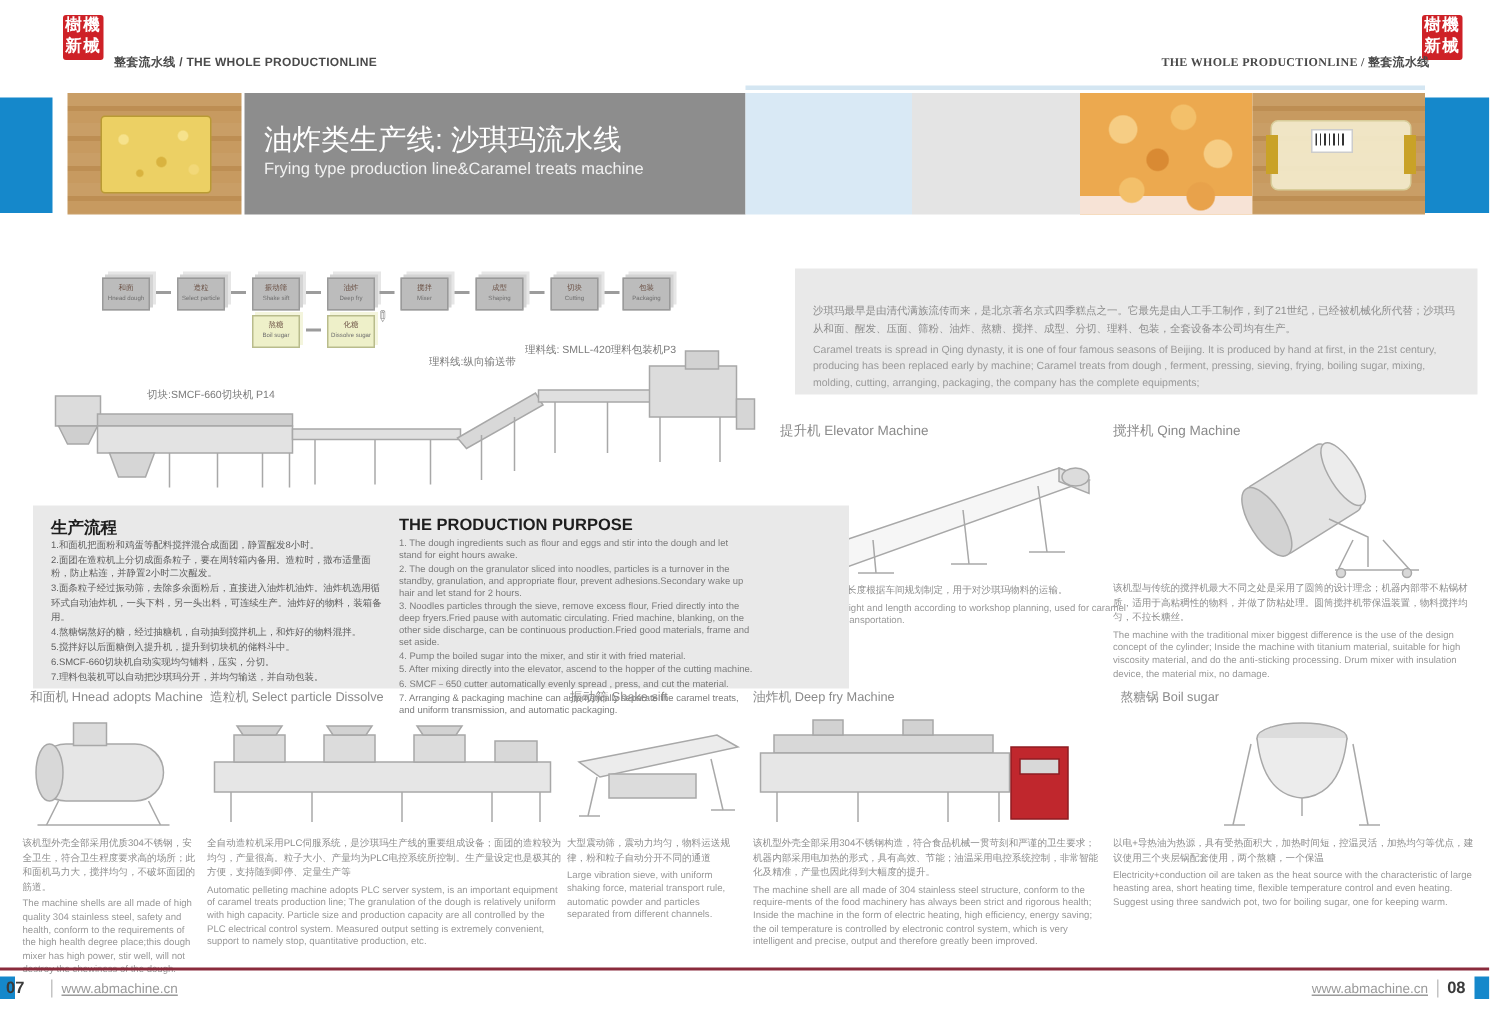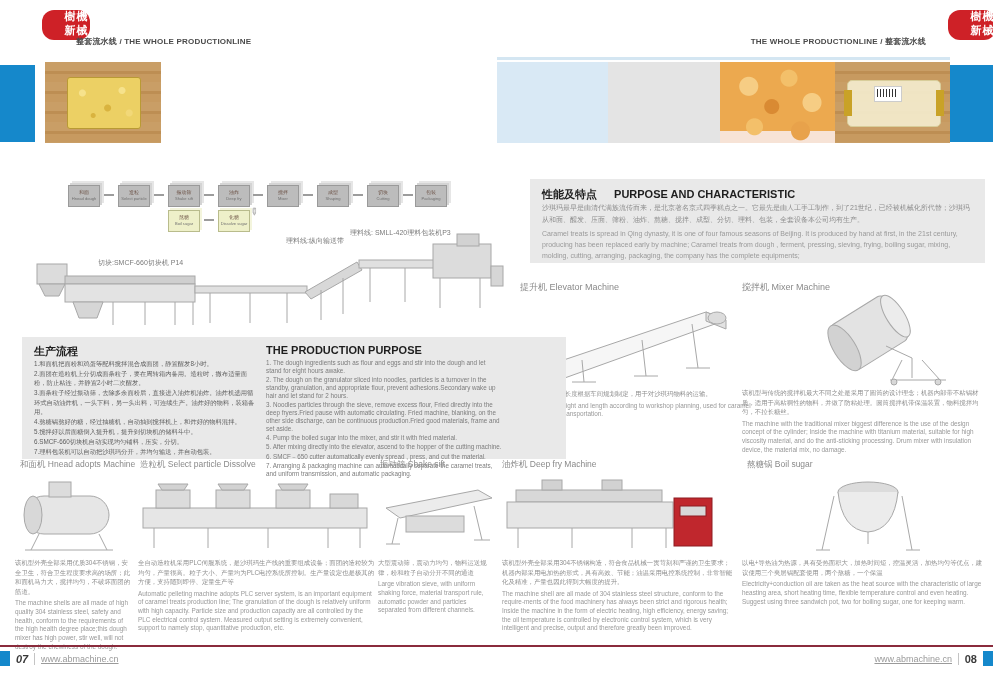--- a/index.html
+++ b/index.html
@@ -1,22 +1,22 @@
 <!DOCTYPE html>
 <html><head>
 <meta charset="utf-8">
 <style>
   html,body{margin:0;padding:0;background:#ffffff;font-family:"Liberation Sans","DejaVu Sans",sans-serif;}
   #page{position:relative;width:993px;height:674px;background:#fff;overflow:hidden;}
   .abs{position:absolute;}
 
   
-  .seal{position:absolute;width:27px;height:30px;background:#ce2127;color:#fff;border-radius:12px;
+  .seal{position:absolute;width:27px;height:30px;background:#ce2127;color:#fff;border-radius:2px;
         font-family:"DejaVu Serif","Liberation Serif",serif;font-weight:bold;font-size:11px;line-height:14px;
-        text-align:center;letter-spacing:1px;padding-left:21px;}
+        text-align:center;letter-spacing:1px;}
   .tagline{position:absolute;font-size:8px;font-weight:bold;color:#4a4a4a;letter-spacing:.2px;}
 
   
   .blue{background:#1588cb;}
   .banner-title{font-size:19px;color:#fff;line-height:1.15;}
   .banner-sub{font-size:11px;color:#f1f1f1;}
 
   
   .fbox{position:absolute;width:30px;height:20px;background:#bcbcbc;border:1px solid #9a9a9a;
         box-shadow:2px -2px 0 0 #d4d4d4,4px -4px 0 0 #e6e6e6;text-align:center;overflow:hidden;}
@@ -77,30 +77,34 @@
   <div class="seal" style="left:42px;top:10px;">
     <span>樹機</span>
     <span>新械</span>
   </div>
   <div class="tagline" style="left:76px;top:36px;">整套流水线 / THE WHOLE PRODUCTIONLINE</div>
 
   <div class="seal" style="left:948px;top:10px;">
     <span>樹機</span>
     <span>新械</span>
   </div>
-  <div class="tagline" style="right:67px;top:36px;position:absolute;">THE WHOLE PRODUCTIONLINE / 整套流水线</div>
+  <div class="tagline" style="right:40px;top:36px;position:absolute;font-family:Liberation Serif, serif;">THE WHOLE PRODUCTIONLINE / 整套流水线</div>
 
   <div class="abs" style="left:497px;top:57px;width:453px;height:3px;background:#d4e6f2;"></div>
 
   <div class="abs blue" style="left:0;top:65px;width:35px;height:77px;"></div>
 
   <div class="abs wood" style="left:45px;top:62px;width:116px;height:81px;">
     <div class="treat" style="left:22px;top:15px;width:72px;height:50px;"></div>
   </div>
 
+  <div class="abs" style="left:163px;top:62px;width:334px;height:81px;background:#8d8d8d;">
+    <div class="banner-title" style="position:absolute;left:13px;top:21px;">油炸类生产线: 沙琪玛流水线</div>
+    <div class="banner-sub" style="position:absolute;left:13px;top:45px;">Frying type production line&amp;Caramel treats machine</div>
+  </div>
 
   <div class="abs" style="left:497px;top:62px;width:111px;height:81px;background:#d9e9f5;"></div>
   <div class="abs" style="left:608px;top:62px;width:112px;height:81px;background:#e4e4e4;"></div>
   <div class="abs closeup" style="left:720px;top:62px;width:115px;height:81px;"></div>
   <div class="abs wood" style="left:835px;top:62px;width:115px;height:81px;">
     <div class="package" style="left:12px;top:18px;width:92px;height:45px;">
       <div class="pkg-end" style="left:-4px;"></div>
       <div class="pkg-end" style="right:-4px;"></div>
       <div class="barcode" style="left:26px;top:5px;"></div>
     </div>
@@ -186,24 +190,20 @@
         <line x1="415" y1="50" x2="415" y2="80"></line>
           <line x1="455" y1="50" x2="455" y2="80"></line>
       </g>
     </svg>
   </div>
   <div class="dlabel" style="left:98px;top:258px;">切块:SMCF-660切块机 P14</div>
   <div class="dlabel" style="left:286px;top:236px;">理料线:纵向输送带</div>
   <div class="dlabel" style="left:350px;top:228px;">理料线: SMLL-420理料包装机P3</div>
 
   <div class="panel" style="left:530px;top:179px;width:455px;height:84px;padding:0;">
-    <div class="ptitle" style="position:absolute;left:12px;top:8px;">
-      <span>性能及特点</span>
-      <span class="en">PURPOSE AND CHARACTERISTIC</span>
-    </div>
     <div class="zhbody" style="position:absolute;left:12px;top:23px;width:430px;">沙琪玛最早是由清代满族流传而来，是北京著名京式四季糕点之一。它最先是由人工手工制作，到了21世纪，已经被机械化所代替；沙琪玛从和面、醒发、压面、筛粉、油炸、熬糖、搅拌、成型、分切、理料、包装，全套设备本公司均有生产。</div>
     <div class="enbody" style="position:absolute;left:12px;top:50px;width:430px;">Caramel treats is spread in Qing dynasty, it is one of four famous seasons of Beijing. It is produced by hand at first, in the 21st century, producing has been replaced early by machine; Caramel treats from dough , ferment, pressing, sieving, frying, boiling sugar, mixing, molding, cutting, arranging, packaging, the company has the complete equipments;</div>
   </div>
 
   <div class="mlabel" style="left:520px;top:281px;">提升机 Elevator Machine</div>
   <div class="abs" style="left:520px;top:294px;width:228px;height:92px;">
     <svg width="228" height="92" viewBox="0 0 228 92">
       <g class="mach" fill="#f3f3f3" stroke="#b2b2b2" stroke-width="1.5">
         <polygon points="8,78 186,18 206,26 28,90" fill="#f6f6f6"></polygon>
         <polygon points="186,18 206,26 206,35 186,27" fill="#e2e2e2"></polygon>
@@ -215,21 +215,21 @@
           <line x1="114" y1="82" x2="138" y2="82"></line>
           <line x1="166" y1="74" x2="190" y2="74"></line>
       </g>
     </svg>
   </div>
   <div class="descol" style="left:520px;top:389px;width:236px;">
     <div class="zh">该机型的高度和长度根据车间规划制定，用于对沙琪玛物料的运输。</div>
     <div class="en">The machine height and length according to workshop planning, used for caramel treats material transportation.</div>
   </div>
 
-  <div class="mlabel" style="left:742px;top:281px;">搅拌机 Mixer Machine</div>
+  <div class="mlabel" style="left:742px;top:281px;">搅拌机 Qing Machine</div>
   <div class="abs" style="left:790px;top:290px;width:180px;height:96px;">
     <svg width="180" height="96" viewBox="0 0 180 96">
       <g class="mach" fill="#e7e7e7" stroke="#b0b0b0" stroke-width="1.5">
         <g transform="rotate(-32 80 42)">
           <rect x="48" y="16" width="62" height="52" rx="5" fill="#e3e3e3"></rect>
           <ellipse cx="50" cy="42" rx="11" ry="26" fill="#d2d2d2"></ellipse>
           <ellipse cx="110" cy="42" rx="9" ry="24" fill="#ececec"></ellipse>
         </g>
         <path d="M96 56 L122 68 L122 88" fill="none"></path>
         <line x1="100" y1="90" x2="156" y2="90"></line>
@@ -364,21 +364,21 @@
     <div class="en">The machine shell are all made of 304 stainless steel structure, conform to the require-ments of the food machinery has always been strict and rigorous health; Inside the machine in the form of electric heating, high efficiency, energy saving; the oil temperature is controlled by electronic control system, which is very intelligent and precise, output and therefore greatly been improved.</div>
   </div>
   <div class="descol" style="left:742px;top:558px;width:246px;">
     <div class="zh">以电+导热油为热源，具有受热面积大，加热时间短，控温灵活，加热均匀等优点，建议使用三个夹层锅配套使用，两个熬糖，一个保温</div>
     <div class="en">Electricity+conduction oil are taken as the heat source with the characteristic of large heasting area, short heating time, flexible temperature control and even heating. Suggest using three sandwich pot, two for boiling sugar, one for keeping warm.</div>
   </div>
 
   <div class="rule" style="top:645px;"></div>
 
   <div class="abs blue" style="left:0;top:651px;width:10px;height:15px;"></div>
-  <div class="foot-num" style="left:16px;top:653px;font-style:italic;">07</div>
+  <div class="foot-num" style="left:4px;top:653px;">07</div>
   <div class="vdiv" style="left:34px;top:653px;"></div>
   <div class="foot-url" style="left:41px;top:654px;">www.abmachine.cn</div>
 
   <div class="foot-url" style="right:41px;top:654px;position:absolute;">www.abmachine.cn</div>
   <div class="vdiv" style="right:34px;top:653px;position:absolute;"></div>
   <div class="foot-num" style="right:16px;top:653px;position:absolute;">08</div>
   <div class="abs blue" style="right:0;top:651px;width:10px;height:15px;"></div>
 
 </div>
 

